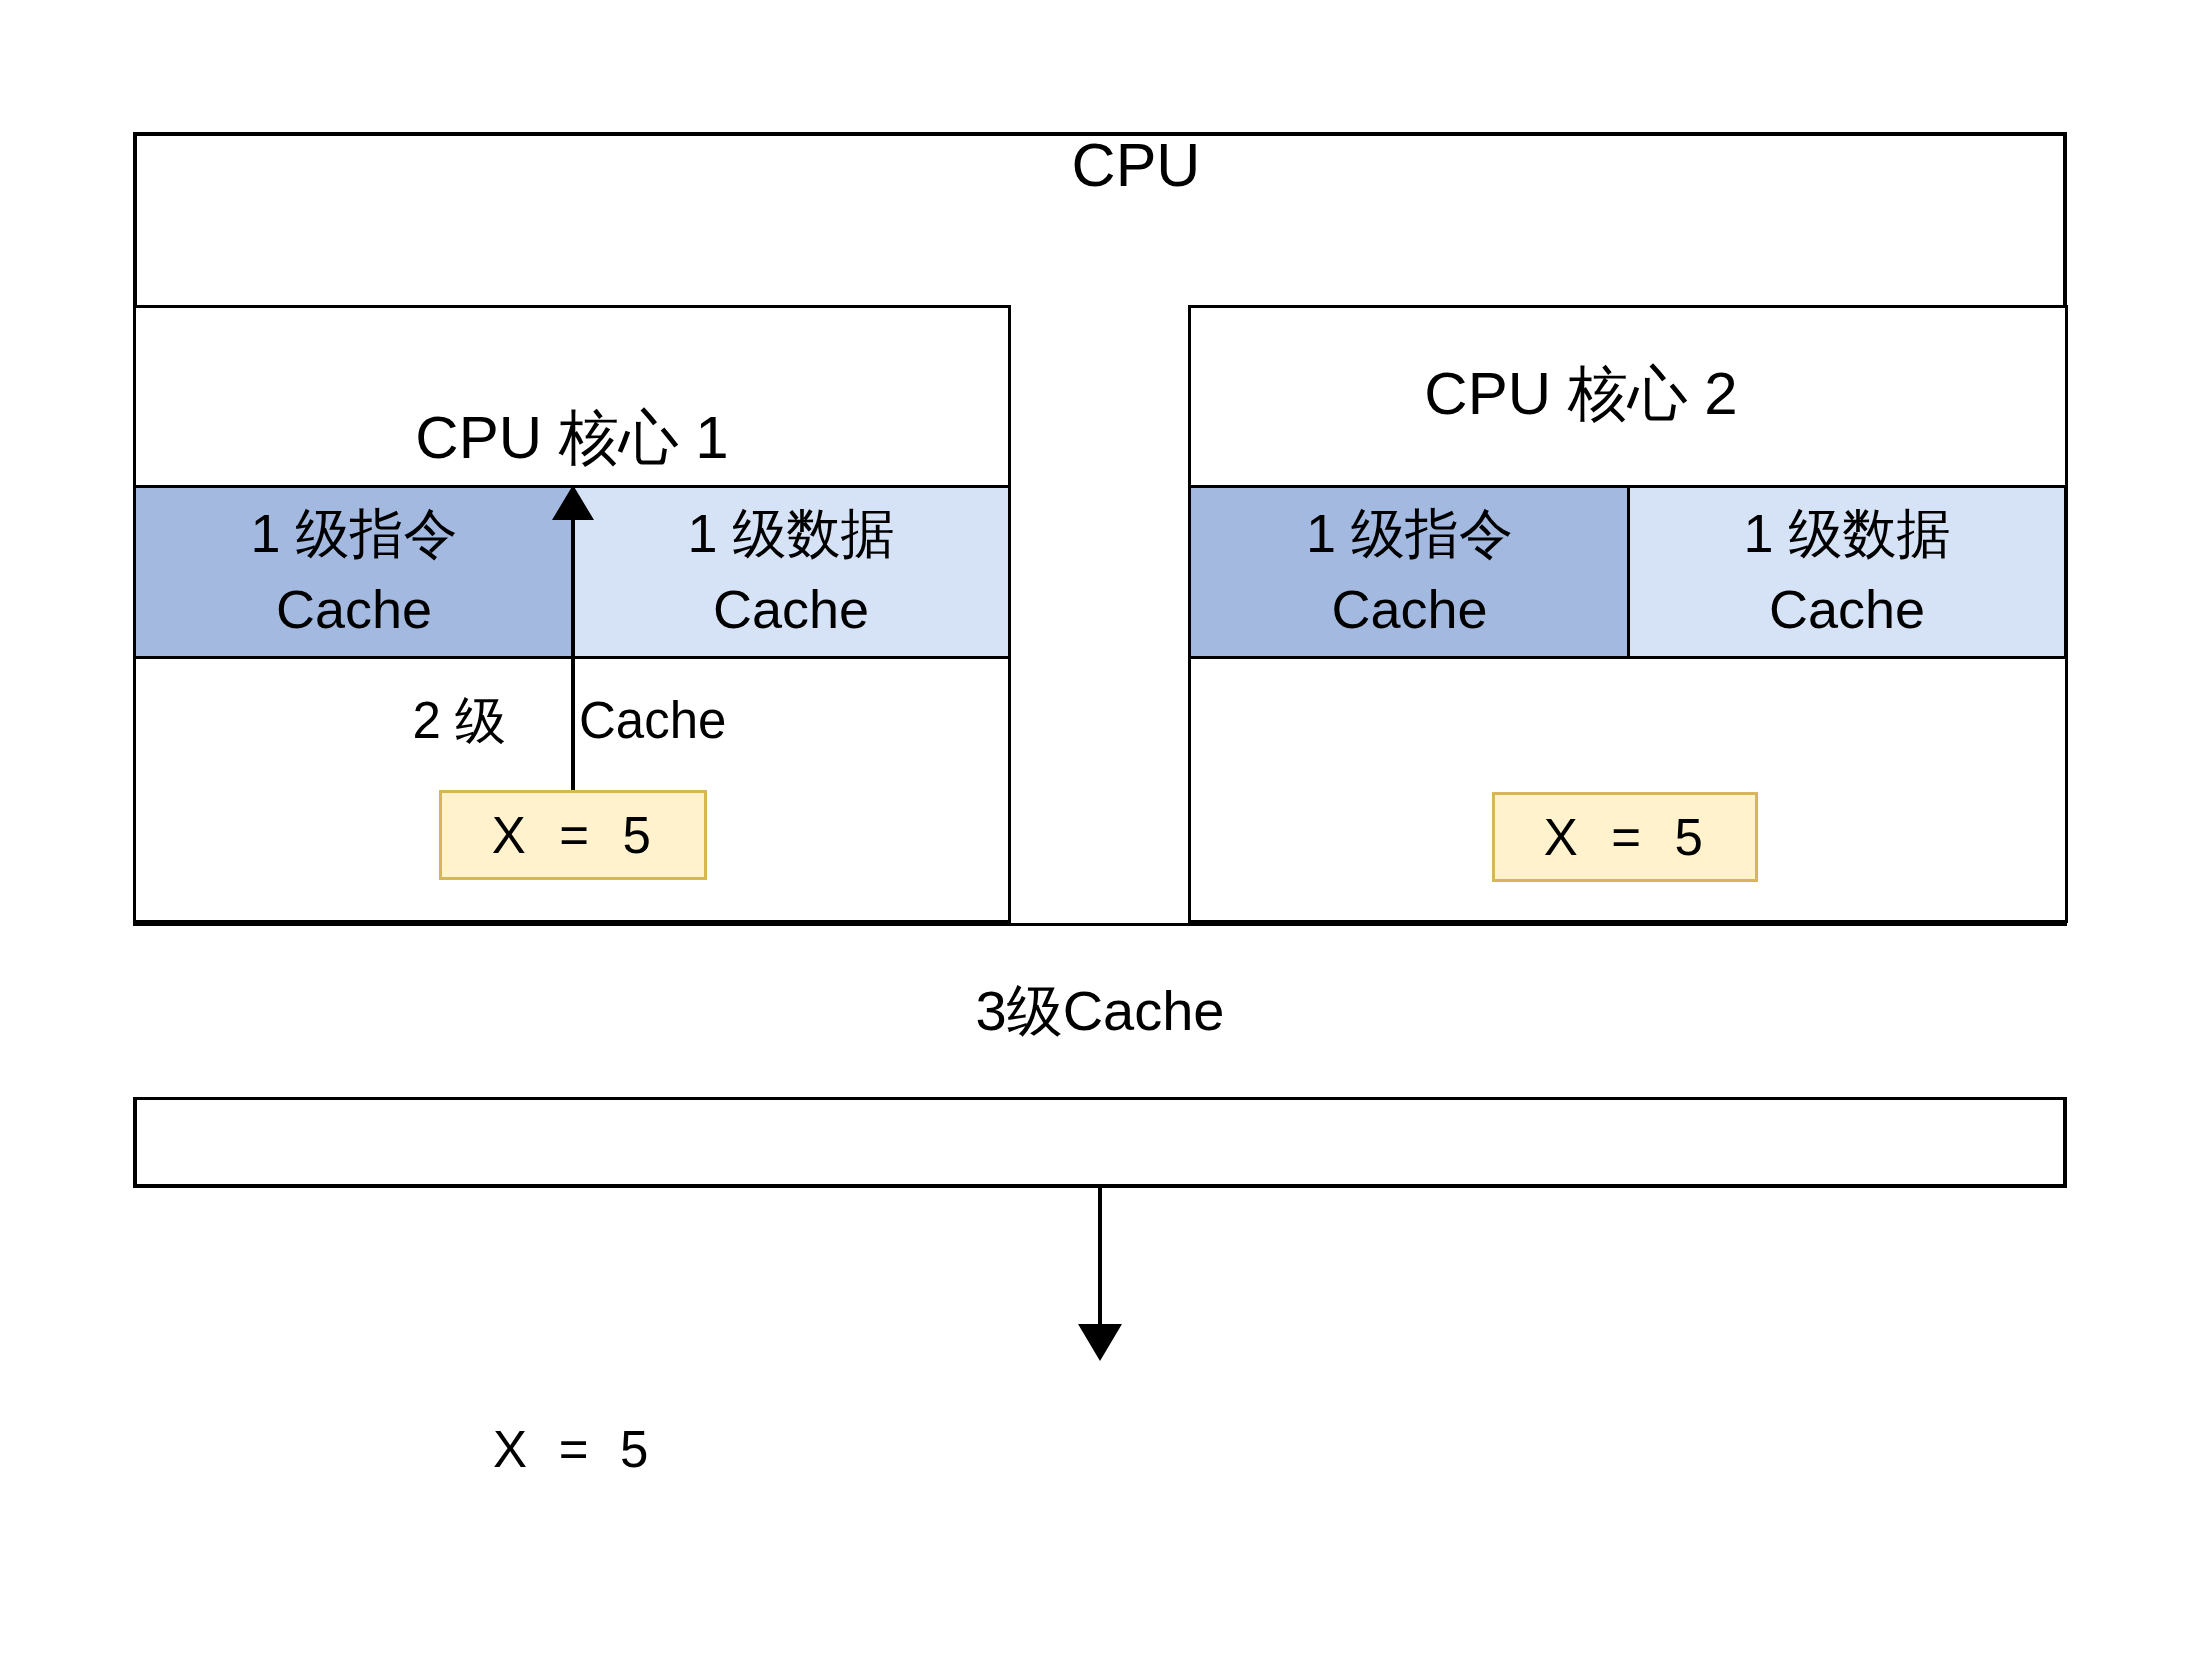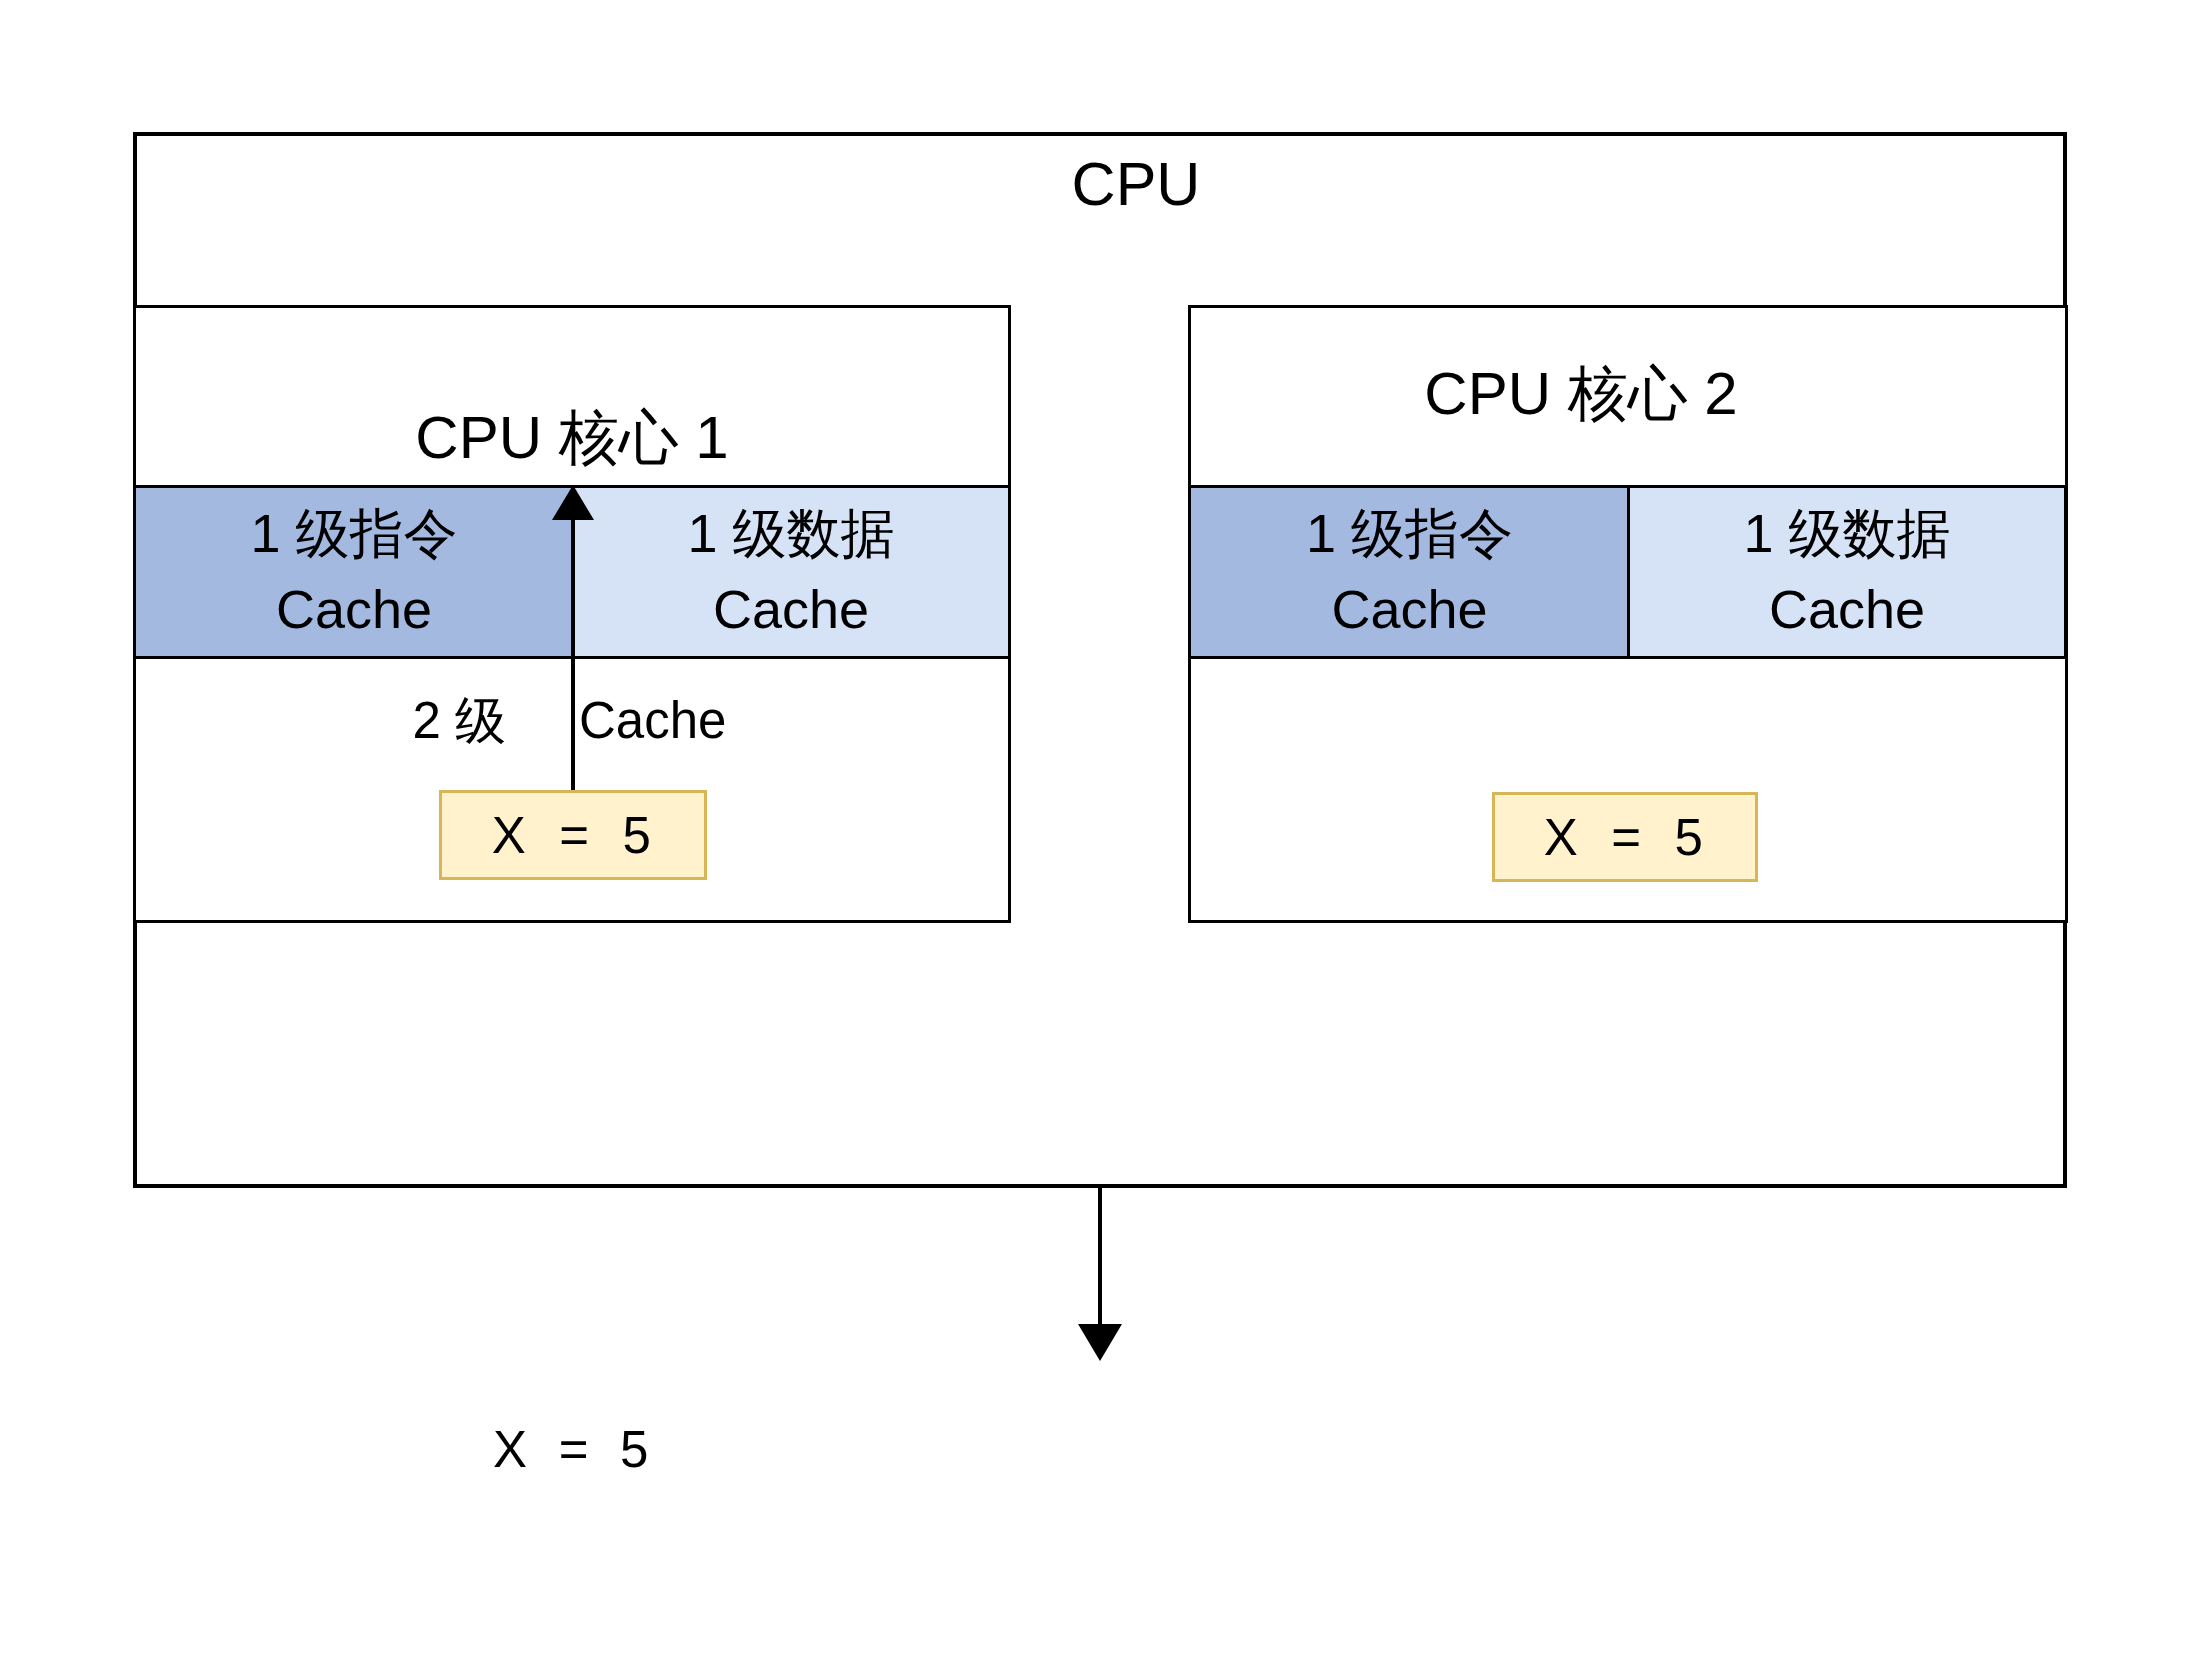--- a/index.html
+++ b/index.html
@@ -24,21 +24,21 @@
     text-align: center;
   }
 
   
   .cpu-box {
     left: 133px; top: 132px; width: 1934px; height: 1056px;
     border: 4.4px solid var(--line_color);
     background: #ffffff;
   }
   .cpu-title {
-    left: 133px; top: 144px; width: 2006px; height: 79px;
+    left: 133px; top: 125px; width: 2006px; height: 79px;
     font-size: 61px;
   }
 
   
   .core-box {
     border: 3.5px solid var(--line_color);
     background: #ffffff;
   }
   .core1-box { left: 133px;  top: 305px; width: 878px; height: 618px; }
   .core2-box { left: 1188px; top: 305px; width: 880px; height: 618px; }
@@ -148,20 +148,21 @@
   </div>
 
   <div class="abs core-box core2-box"></div>
   <div class="abs core-title core2-title center">CPU 核心 2</div>
   <div class="abs l1cell l1i c2-l1i center">1 级指令
 Cache</div>
   <div class="abs l1cell l1d c2-l1d center">1 级数据
 Cache</div>
   <div class="abs xbox c2-xbox center">X = 5</div>
 
+  <div class="abs l3row center">3级Cache</div>
 
   <div>
     <div class="abs arrow-line a2-line"></div>
     <div class="abs a2-head"></div>
   </div>
 
   <div class="abs mem-xbox center">X = 5</div>
 
 </div>
 

